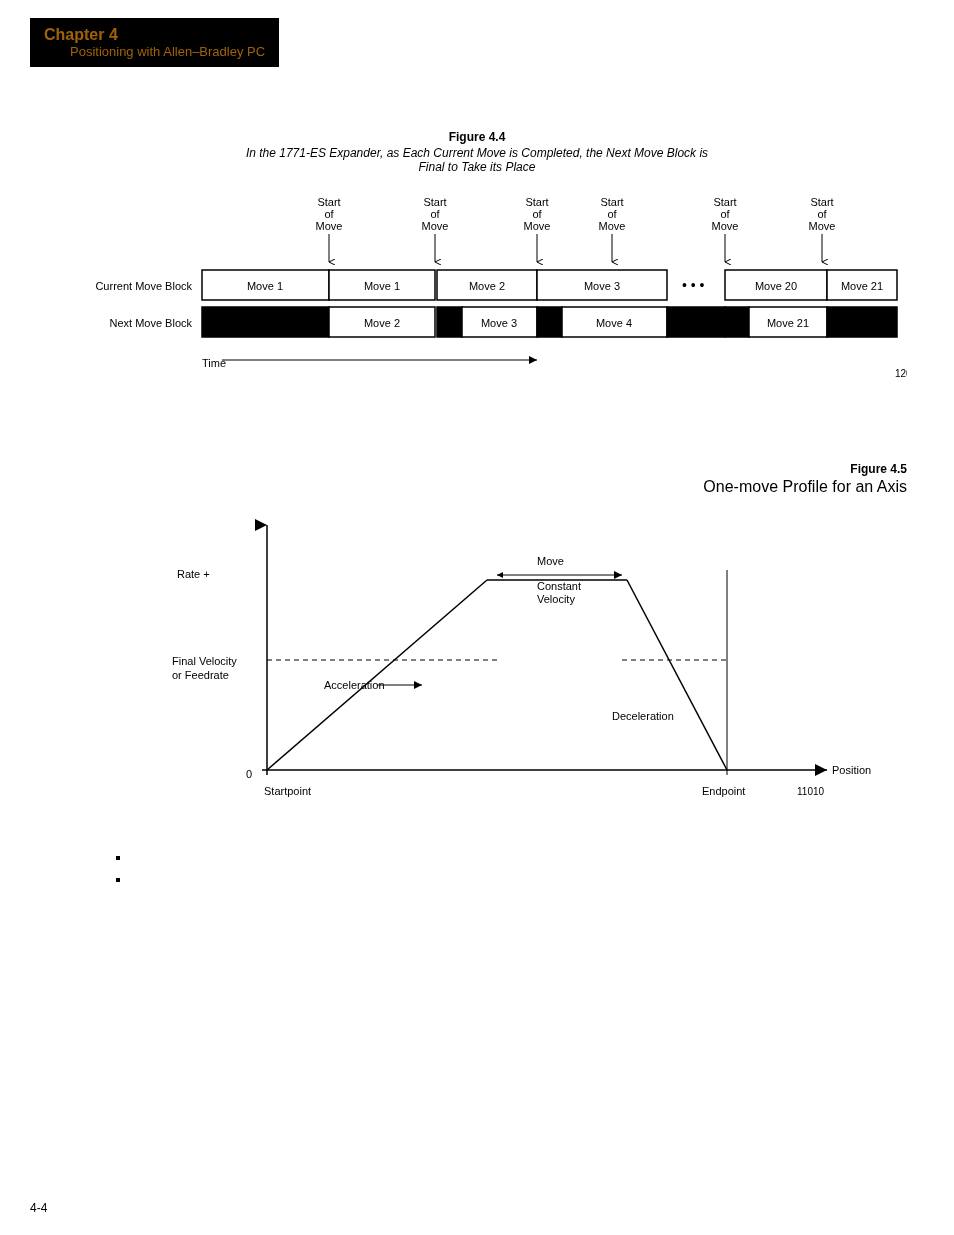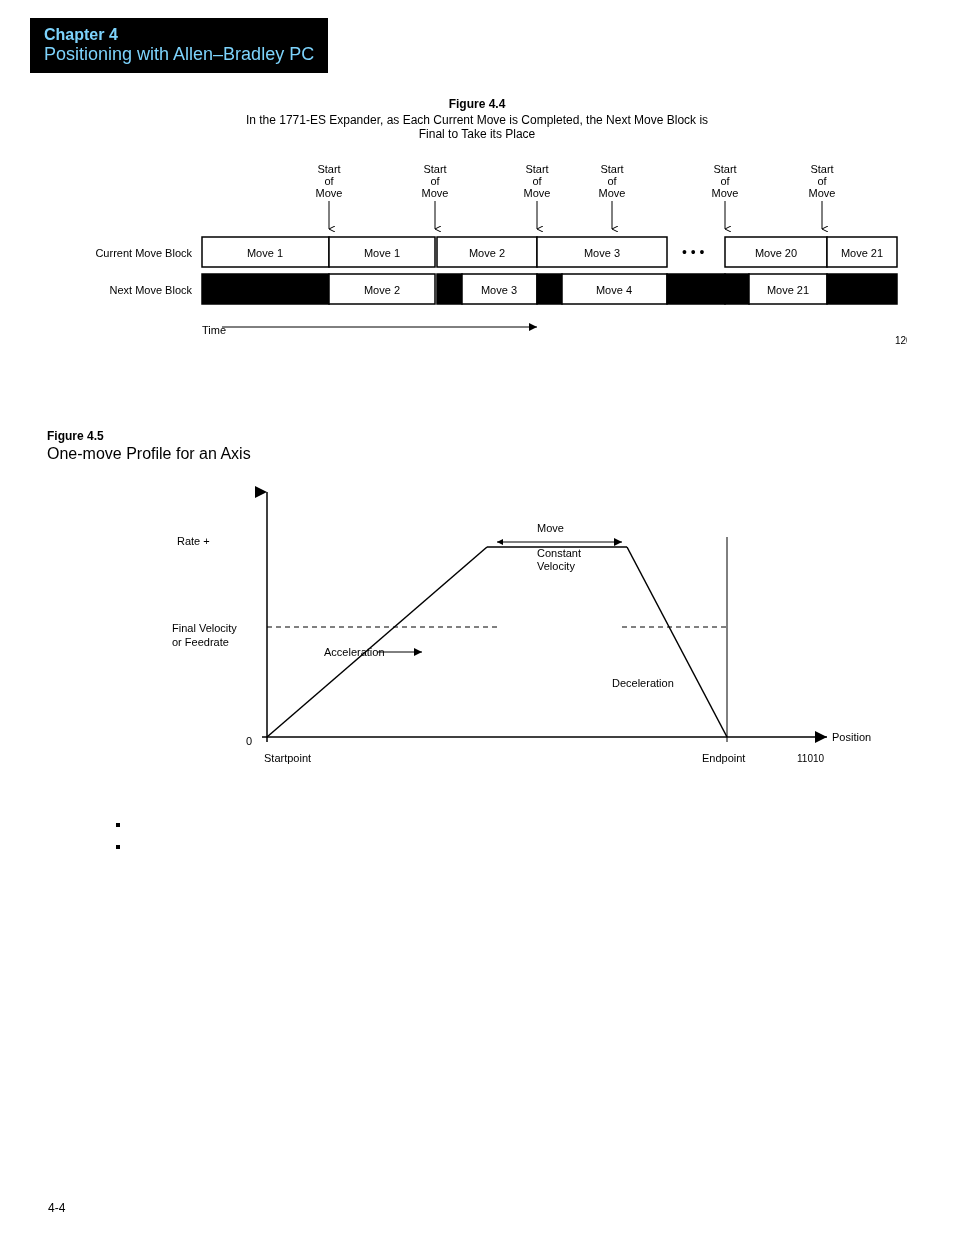--- a/index.html
+++ b/index.html
@@ -9,76 +9,77 @@
       font-size: 12px;
       color: #000;
       width: 954px;
       min-height: 1235px;
       position: relative;
     }
 
     
     .chapter-header {
       background: #000;
-      color: #7dd3fc;
+      color: #a16207;
       padding: 8px 14px;
       display: inline-block;
       margin: 18px 0 0 30px;
     }
     .chapter-header .chapter-num {
       font-size: 16px;
       font-weight: bold;
     }
     .chapter-header .chapter-sub {
-      font-size: 18px;
+      font-size: 13px;
+      margin-left: 26px;
     }
 
     
     .figure-44 {
-      margin: 24px auto 0 auto;
+      margin: 63px auto 0 auto;
       width: 860px;
     }
     .figure-44 .fig-caption {
       text-align: center;
       margin-bottom: 18px;
     }
     .figure-44 .fig-caption .fig-label {
       font-weight: bold;
       font-size: 12px;
     }
     .figure-44 .fig-caption .fig-desc {
       font-size: 12px;
       margin-top: 2px;
+      font-style: italic;
     }
 
     
     .figure-45 {
       margin: 60px auto 0 auto;
       width: 860px;
     }
     .figure-45 .fig-caption {
-      text-align: left;
+      text-align: right;
       margin-bottom: 14px;
     }
     .figure-45 .fig-caption .fig-label {
       font-weight: bold;
       font-size: 12px;
     }
     .figure-45 .fig-caption .fig-desc {
       font-size: 16px;
       margin-top: 2px;
     }
 
     
     .page-num {
       position: absolute;
       bottom: 20px;
       left: 30px;
       font-size: 12px;
-      margin-left: 18px;
     }
   </style>
 </head>
 <body>
 
 
 
 
 <div class="chapter-header">
   <div class="chapter-num">Chapter 4</div>

